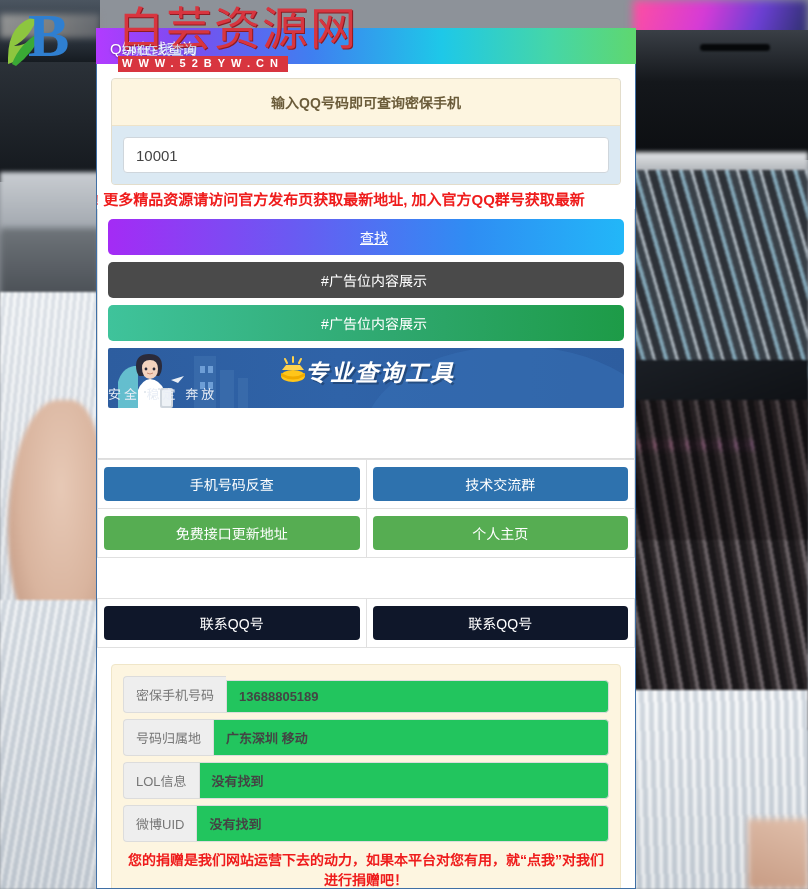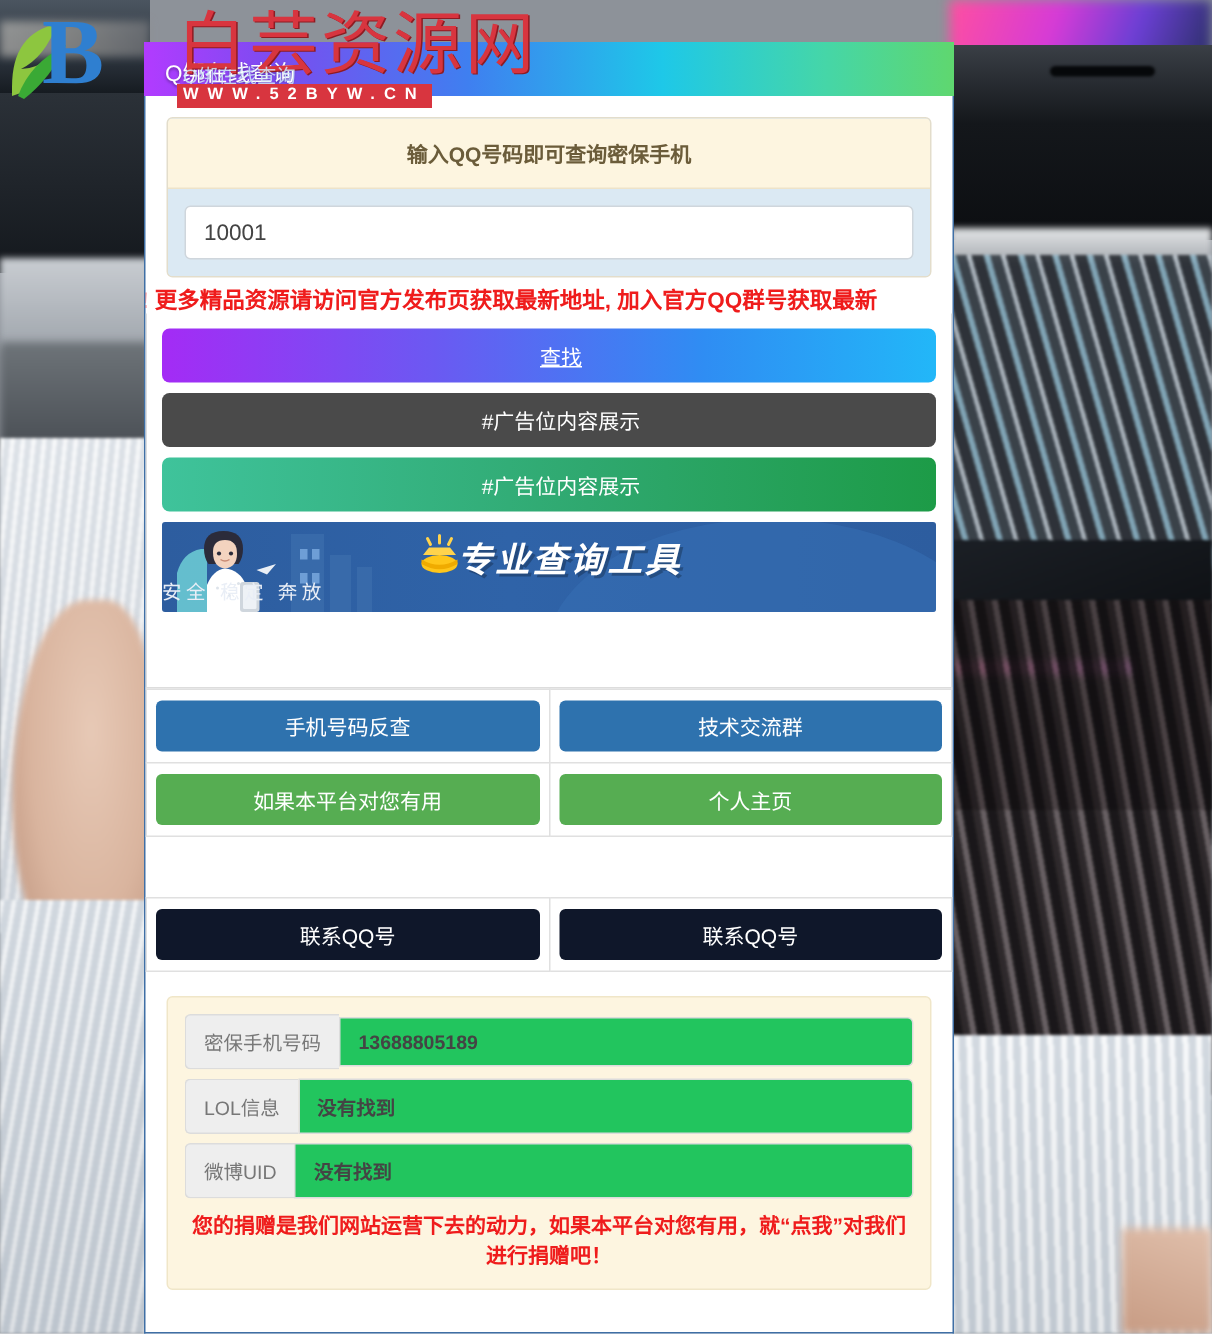--- a/index.html
+++ b/index.html
@@ -188,21 +188,21 @@
   }
   .gb-blue  { background:#2e72ae; }
   .gb-green { background:#56ad52; }
   .gb-red   { background:#0f172a; }
 
   
   .result {
     background:#fdf5e0; border:1px solid #f0e6c8; border-radius:4px;
     padding:11px; margin-top:16px;
   }
-  .rrow { display:flex; align-items:center; margin-bottom:6px; }
+  .rrow { display:flex; align-items:flex-end; margin-bottom:6px; }
   .rlabel {
     background:#eeeeee; border:1px solid #dcdcdc; border-right:none;
     border-radius:4px 0 0 4px; color:#777; font-size:13px;
     padding:8px 12px; white-space:nowrap; display:flex; align-items:center;
   }
   .rvalue {
     flex:1; background:#22c55e; border:1px solid #dcdcdc;
     border-radius:0 4px 4px 0; color:#444; font-size:13px; font-weight:bold;
     padding:8px 12px; display:flex; align-items:center;
   }
@@ -305,21 +305,21 @@
           <tr>
         <td>
           <button class="gbtn gb-blue">手机号码反查</button>
         </td>
         <td>
           <button class="gbtn gb-blue">技术交流群</button>
         </td>
       </tr>
       <tr>
         <td>
-          <button class="gbtn gb-green">如果本平台对您有用</button>
+          <button class="gbtn gb-green">免费接口更新地址</button>
         </td>
         <td>
           <button class="gbtn gb-green">个人主页</button>
         </td>
       </tr>
     </tbody>
       </table>
 
     <div class="spacer-md"></div>
 
@@ -337,20 +337,24 @@
       </table>
 
     <div class="wrap">
       <div class="result">
 
         <div class="rrow">
           <div class="rlabel">密保手机号码</div>
           <div class="rvalue">13688805189</div>
         </div>
 
+        <div class="rrow">
+          <div class="rlabel">号码归属地</div>
+          <div class="rvalue">广东深圳 移动</div>
+        </div>
 
         <div class="rrow">
           <div class="rlabel">LOL信息</div>
           <div class="rvalue">没有找到</div>
         </div>
 
         <div class="rrow">
           <div class="rlabel">微博UID</div>
           <div class="rvalue">没有找到</div>
         </div>

